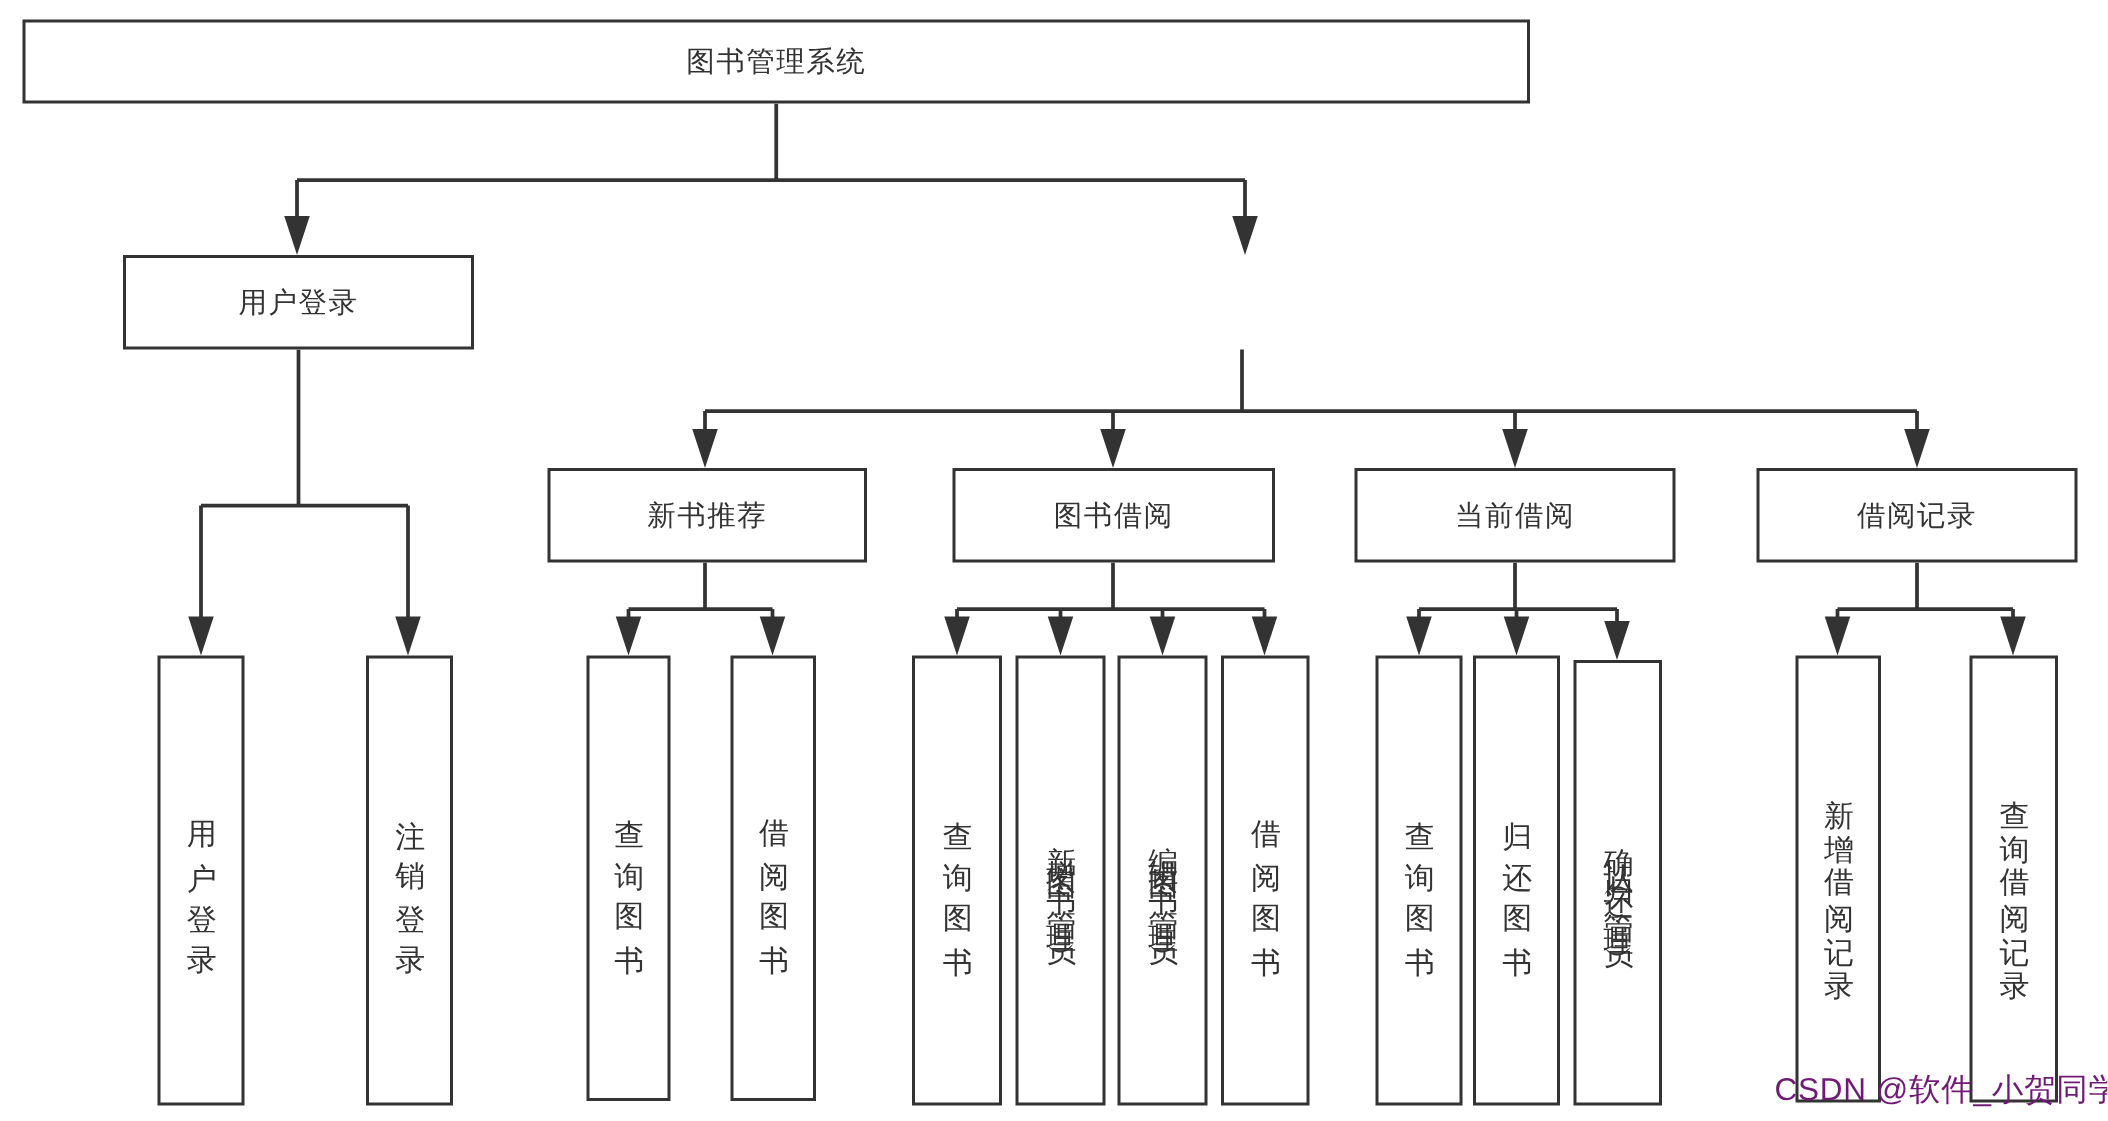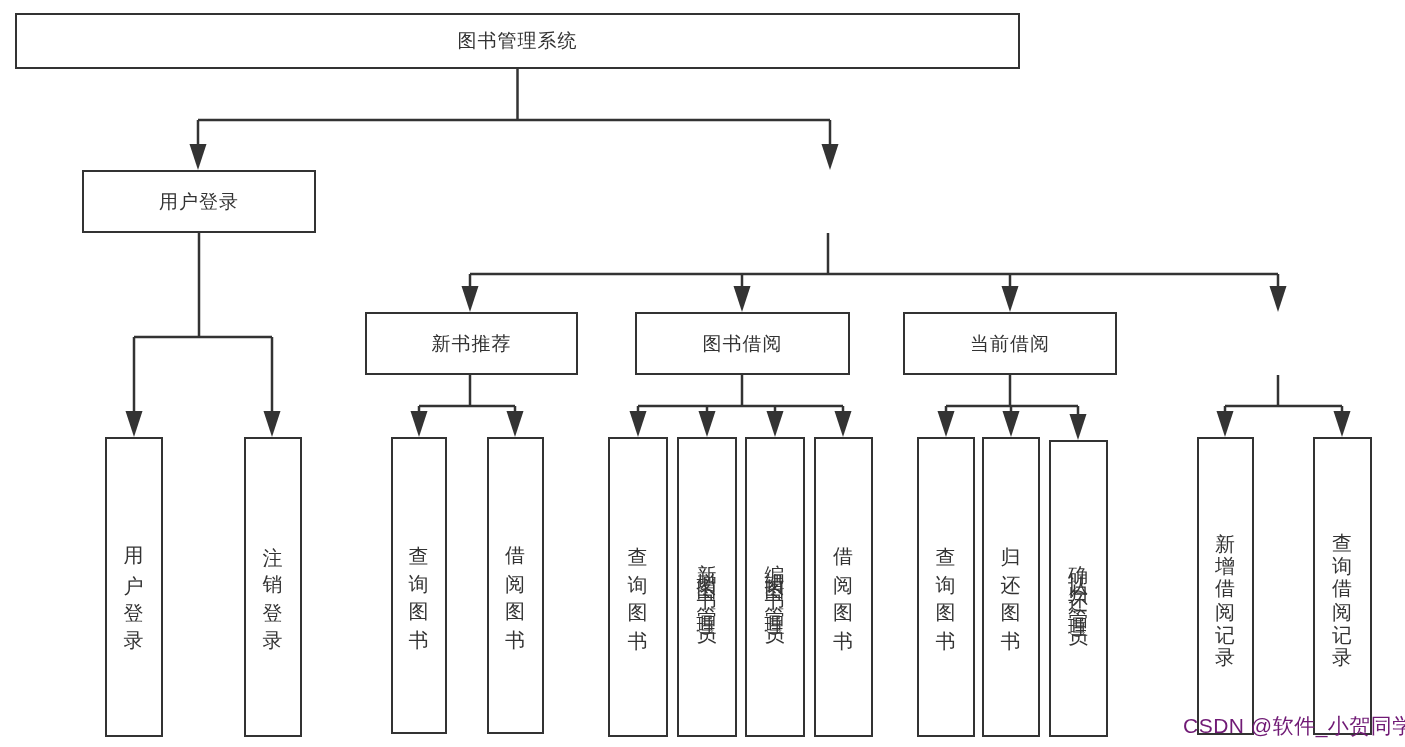--- a/index.html
+++ b/index.html
@@ -103,20 +103,23 @@
 
   <div class="box hbox" style="left:635px;top:312px;width:215px;height:63px">
     <span>图书借阅</span>
   </div>
   <div class="box hbox" style="left:365px;top:312px;width:213px;height:63px">
     <span>新书推荐</span>
   </div>
   <div class="box hbox" style="left:903px;top:312px;width:214px;height:63px">
     <span>当前借阅</span>
   </div>
+  <div class="box hbox" style="left:1171px;top:312px;width:214px;height:63px">
+    <span>借阅记录</span>
+  </div>
 
   <div class="box vbox" style="left:105px;top:437px;width:58px;height:300px">
     <span style="letter-spacing: 28px;">用户登录</span>
   </div>
   <div class="box vbox" style="left:244px;top:437px;width:58px;height:300px">
     <span style="letter-spacing: 28px;">注销登录</span>
   </div>
 
   <div class="box vbox" style="left:391px;top:437px;width:56px;height:297px">
     <span style="letter-spacing: 28px;">查询图书</span>

